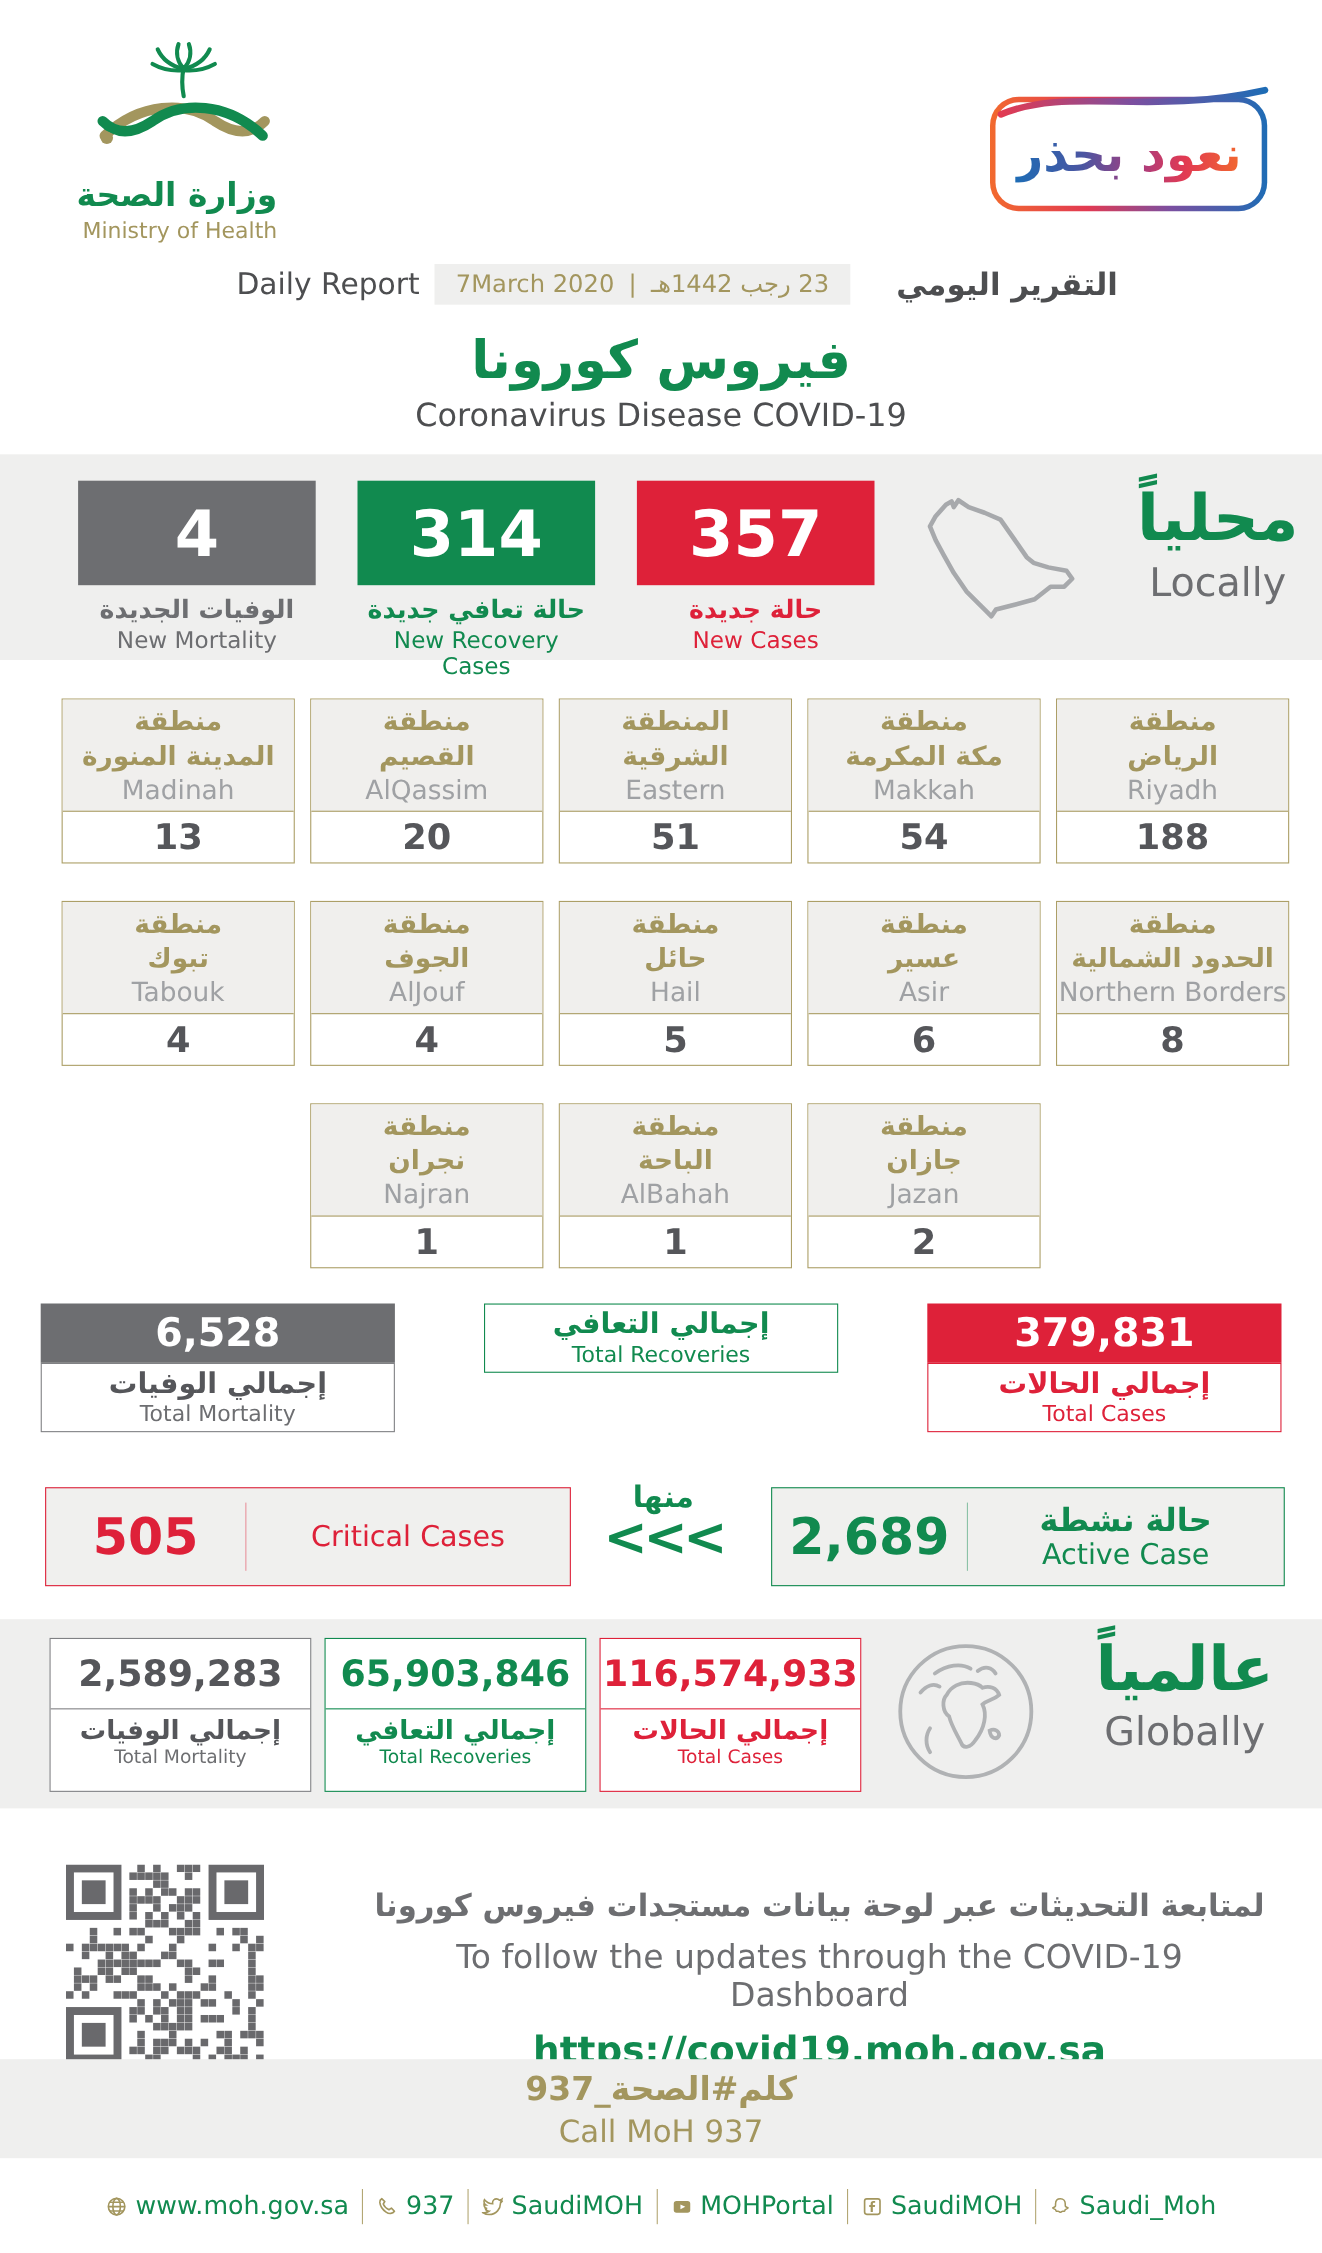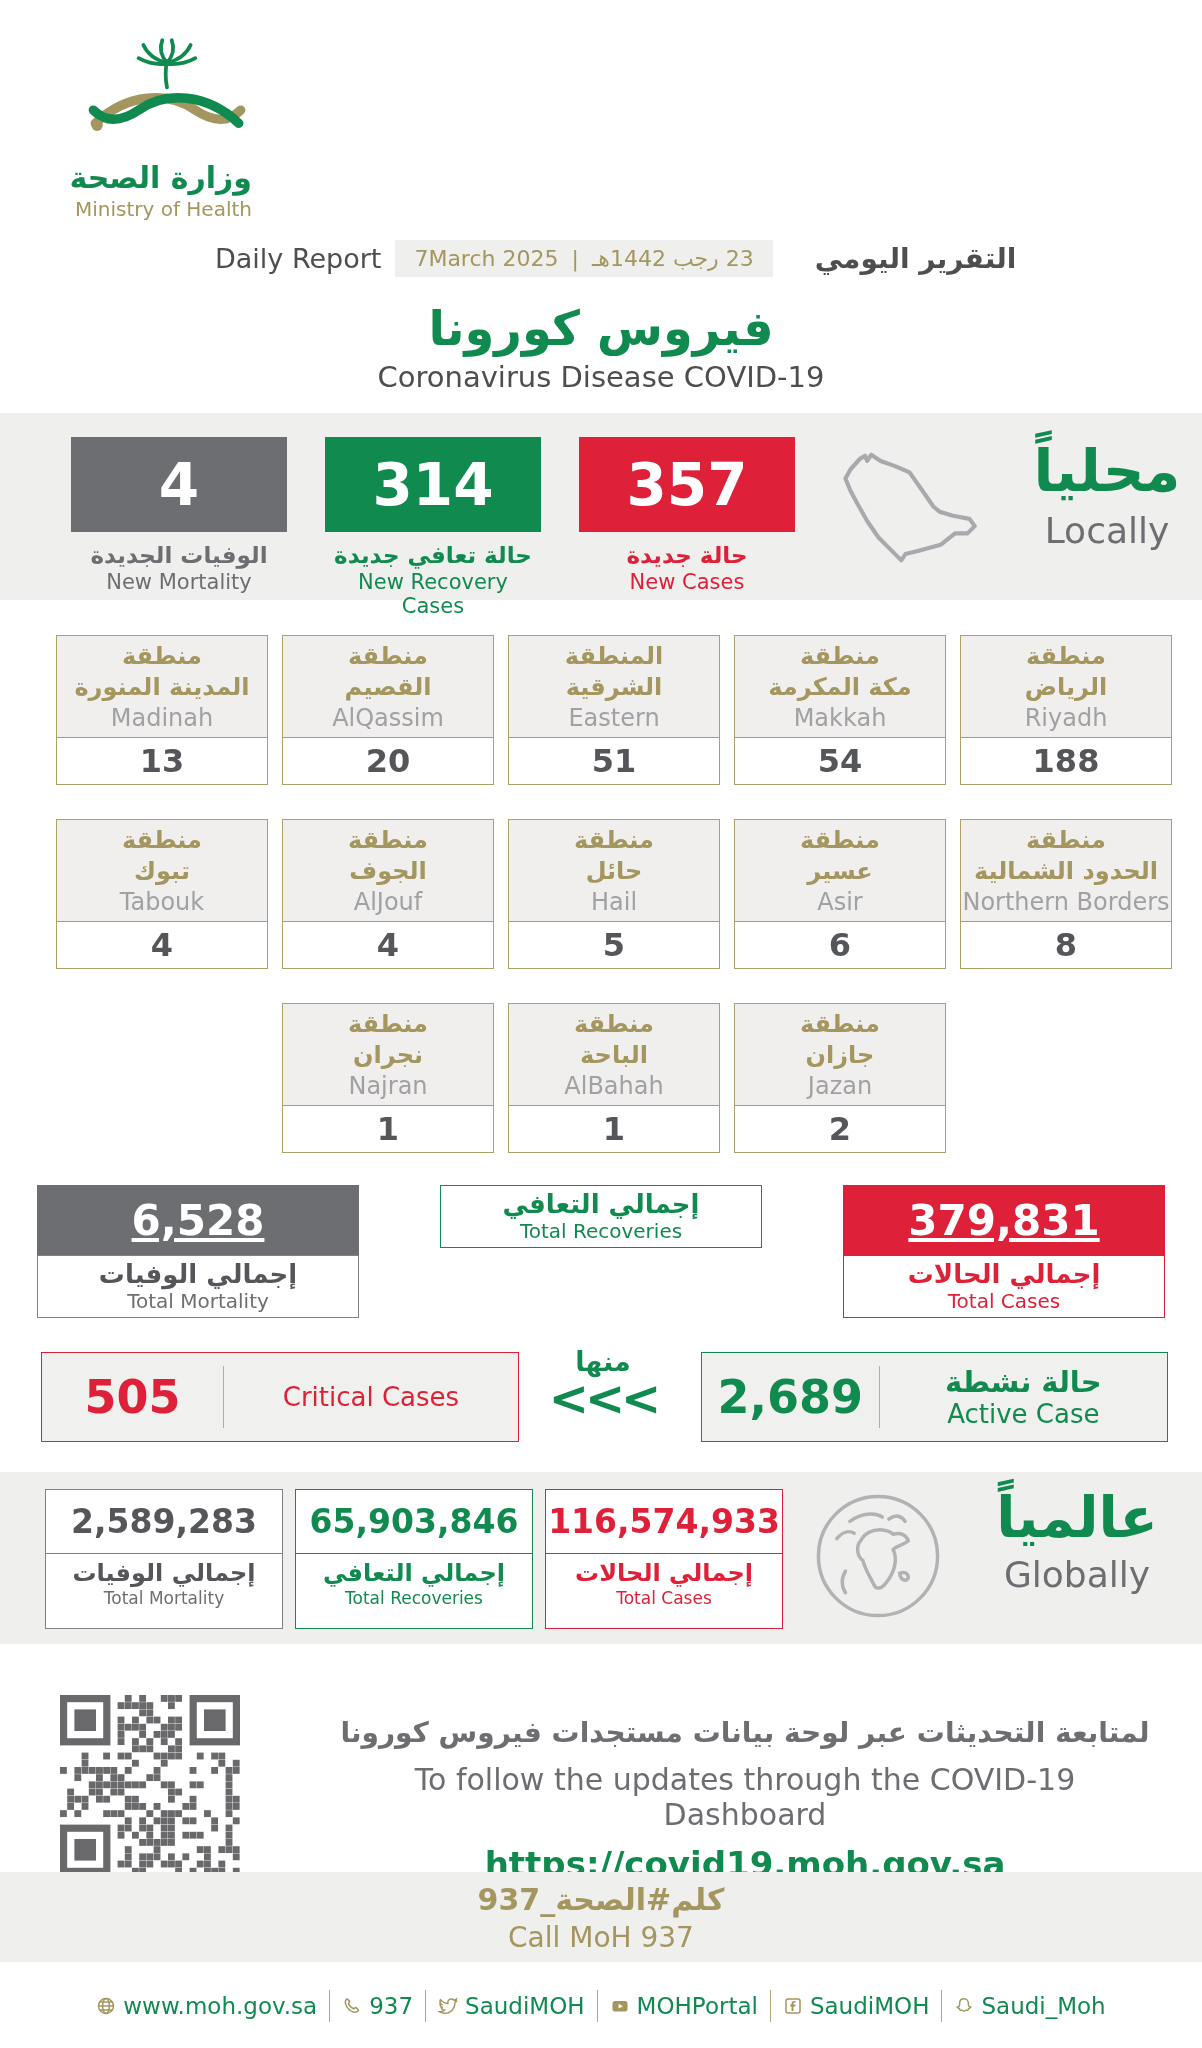--- a/index.html
+++ b/index.html
@@ -53,21 +53,21 @@
   .rbox { border:1.5px solid #ac9f67; background:#fff; height:150px; }
   .rhead { height:102px; background:#f0efed; border-bottom:1.5px solid #ac9f67; text-align:center; padding-top:5px; }
   .r-ar { color:#a3965e; font-size:24px; font-weight:700; line-height:1.3; white-space:pre-line; }
   .r-en { color:#9fa1a4; font-size:24px; margin-top:1px; }
   .rval { height:45px; display:flex; align-items:center; justify-content:center; color:#55565a; font-size:32px; font-weight:700; }
   .col2 { grid-column:2; } .col3 { grid-column:3; } .col4 { grid-column:4; }
 
   
   .totals { position:absolute; top:1185px; left:37px; display:flex; }
   .tbox { width:322px; margin-right:81px; }
-  .thead { height:70px; display:flex; align-items:center; justify-content:center; color:#fff; font-size:42px; font-weight:700;text-decoration:underline; }
+  .thead { height:54px; display:flex; align-items:center; justify-content:center; color:#fff; font-size:36px; font-weight:700; }
   .tbody { height:63px; text-align:center; background:#fff; padding-top:3px; }
   .tbody .ar { font-size:26px; font-weight:700; }
   .tbody .en { font-size:20px; margin-top:0px; }
   .tbox.gray  .thead { background:#6d6e71; } .tbox.gray  .tbody { border:1px solid #808184; } .tbox.gray .ar { color:#55565a; } .tbox.gray .en { color:#6d6e71; }
   .tbox.green .thead { background:#118a4f; } .tbox.green .tbody { border:1px solid #118a4f; } .tbox.green .ar,.tbox.green .en { color:#118a4f; }
   .tbox.red   .thead { background:#de2139; } .tbox.red   .tbody { border:1px solid #de2139; } .tbox.red .ar,.tbox.red .en { color:#de2139; }
 
   
   .bd-box { position:absolute; top:1352px; height:90px; background:#f0f0ee; display:flex; align-items:center; }
   .bd-box .num { flex:0 0 38%; text-align:center; font-size:46px; font-weight:700; }
@@ -138,27 +138,42 @@
         </g>
         <path d="M14,92 C48,60 92,58 120,78 C138,90 154,92 168,78" stroke="#a3965e" stroke-width="10" fill="none" stroke-linecap="round"></path>
         <path d="M166,92 C132,60 88,58 60,78 C42,90 26,92 12,78" stroke="#118a4f" stroke-width="10" fill="none" stroke-linecap="round"></path>
         <circle cx="16" cy="94" r="6" fill="#a3965e"></circle>
       </svg>
     </span>
     <div class="ar" dir="rtl">وزارة الصحة</div>
     <div class="en">Ministry of Health</div>
   </div>
 
+  <div class="badge">
+    <svg class="badge-swoosh" width="268" height="42" viewBox="0 0 268 42">
+      <defs>
+        <linearGradient id="swg" x1="0" y1="0" x2="1" y2="0">
+          <stop offset="0" stop-color="#e23a52"></stop>
+            <stop offset="0.5" stop-color="#7b4fa0"></stop>
+            <stop offset="1" stop-color="#1e6cb5"></stop>
+        </linearGradient>
+      </defs>
+      <path d="M18,34 C80,8 150,36 258,12" stroke="url(#swg)" stroke-width="6" fill="none" stroke-linecap="round"></path>
+    </svg>
+    <div class="badge-inner">
+      <span class="badge-text" dir="rtl">نعود بحذر</span>
+    </div>
+  </div>
 
   <div class="date-row">
     <span class="daily-en">Daily Report</span>
     <span class="date-box" dir="rtl">
       <span>23 رجب 1442هـ</span>
       <span>|</span>
-      <span dir="ltr">7March 2025</span>
+      <span dir="ltr">7March 2020</span>
     </span>
     <span class="daily-ar" dir="rtl">التقرير اليومي</span>
   </div>
 
   <div class="title-ar" dir="rtl">فيروس كورونا</div>
   <div class="title-en">Coronavirus Disease COVID-19</div>
 
   <div class="band locally"></div>
   <div class="loc-row">
     <div class="stat gray">

